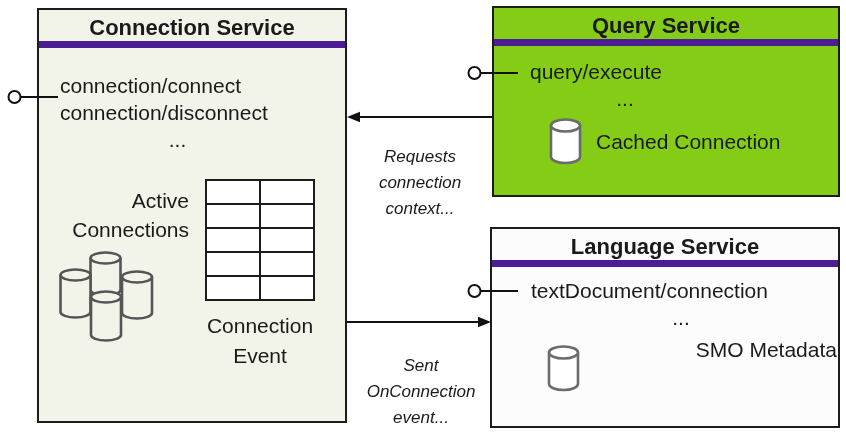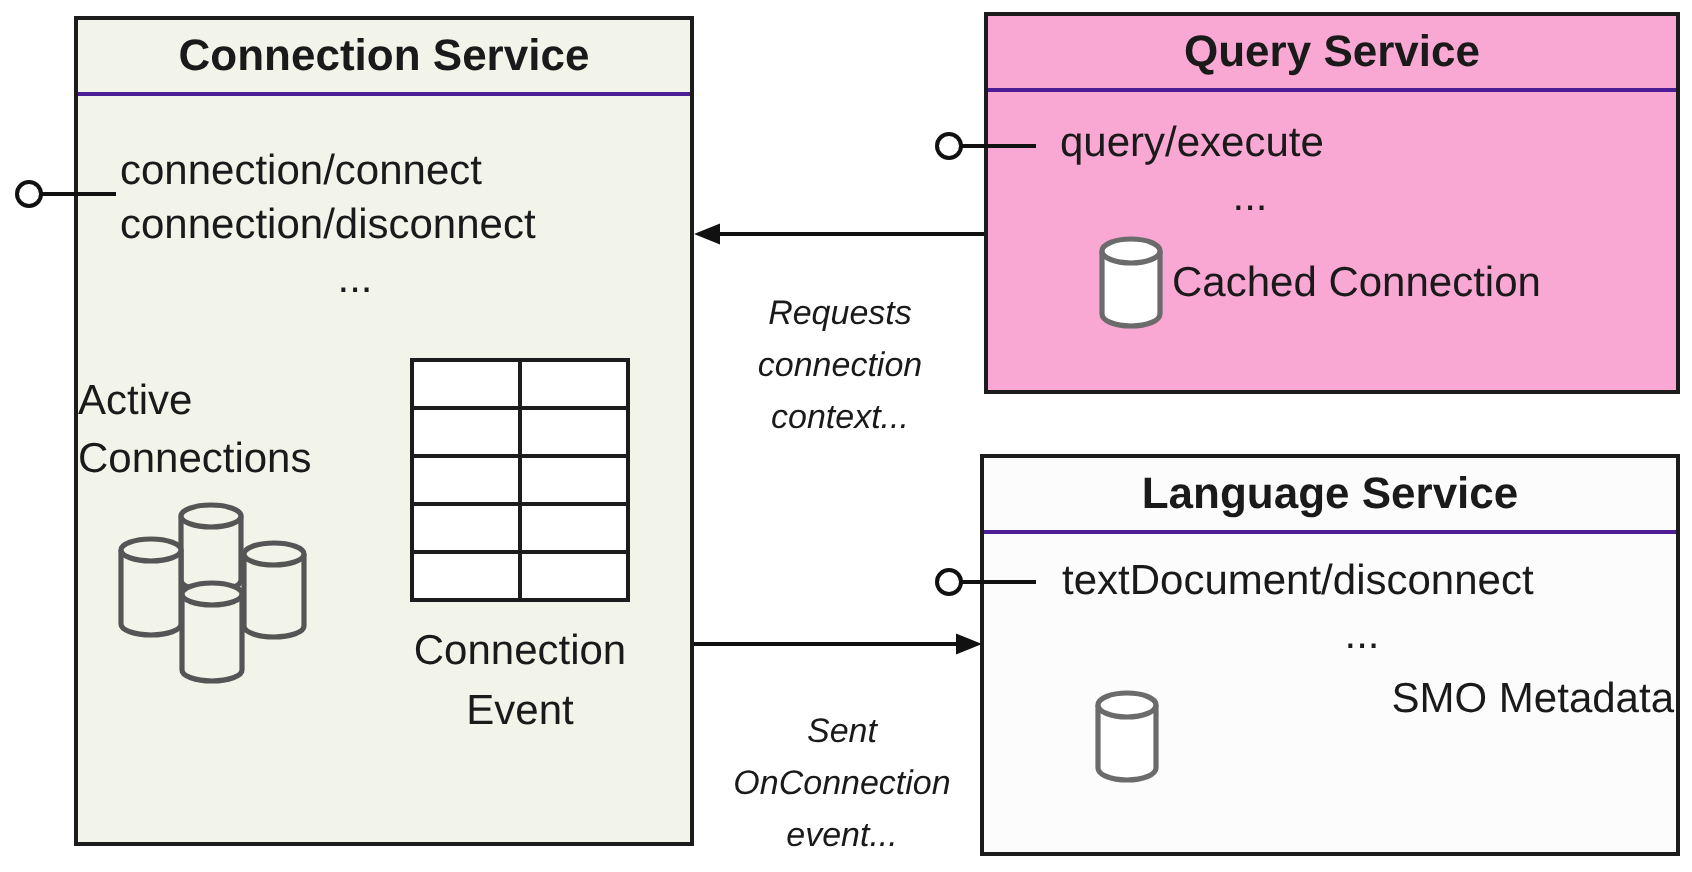--- a/index.html
+++ b/index.html
@@ -20,53 +20,53 @@
     border: 2px solid #1c1c1c;
   }
   .box-connection {
     left: 37px; top: 8px;
     width: 310px; height: 415px;
     background: #f2f4ea;
   }
   .box-query {
     left: 492px; top: 6px;
     width: 348px; height: 191px;
-    background: #f9a8d4;
+    background: #84cc16;
   }
   .box-language {
     left: 490px; top: 227px;
     width: 350px; height: 201px;
     background: #fcfcfc;
   }
   .service-header {
     width: 100%;
     height: 38px;
     line-height: 36px;
-    border-bottom: 2px solid #4c1d95;
+    border-bottom: 7px solid #4c1d95;
     text-align: center;
     font-weight: bold;
     font-size: 22px;
   }
   .method-block {
     position: absolute;
     font-size: 21px;
     line-height: 27px;
     white-space: nowrap;
   }
   .method-block .ellipsis-line {
     text-align: center;
     white-space: normal;
   }
   .cs-methods { left: 21px; top: 62px; width: 235px; }
   .qs-methods { left: 36px; top: 50px; width: 190px; }
   .ls-methods { left: 39px; top: 48px; width: 300px; }
   .active-label {
     position: absolute;
     left: 0px; top: 176px; width: 150px;
-    text-align: left;
+    text-align: right;
     font-size: 21px;
     line-height: 29px;
   }
   .cluster-icon { position: absolute; left: 19px; top: 236px; }
   .callback-table {
     position: absolute;
     left: 166px; top: 169px;
     width: 110px; height: 122px;
     display: grid;
     border: 2px solid #1c1c1c;
@@ -78,21 +78,21 @@
     position: absolute;
     left: 146px; top: 301px; width: 150px;
     text-align: center;
     font-size: 21px;
     line-height: 30px;
   }
   .icon-row {
     position: absolute;
     display: flex;
     align-items: center;
-    gap: 4px;
+    gap: 14px;
   }
   .qs-cached { left: 55px; top: 110px; }
   .icon-row .row-label { font-size: 21px; white-space: nowrap; }
   .ls-cyl { position: absolute; left: 55px; top: 116px; }
   .ls-metadata {
     position: absolute;
     left: 90px; top: 104px; width: 255px;
     text-align: right;
     font-size: 21px;
     line-height: 33px;
@@ -191,21 +191,21 @@
         </g>
       </svg>
       <span class="row-label">Cached Connection</span>
     </div>
   </div>
 
   <div class="service-box box-language">
     <div class="service-header">Language Service</div>
 
     <div class="method-block ls-methods">
-      <div>textDocument/disconnect</div>
+      <div>textDocument/connection</div>
       <div class="ellipsis-line">...</div>
     </div>
 
     <svg class="ls-cyl" width="33" height="47" viewBox="0 0 33 47">
       <g stroke="#6b6b6b" stroke-width="2.6" fill="#ffffff">
         <path d="M2 7.5 L2 39 A14.5 6 0 0 0 31 39 L31 7.5"></path>
         <ellipse cx="16.5" cy="7.5" rx="14.5" ry="6"></ellipse>
       </g>
     </svg>
     <div class="ls-metadata">

